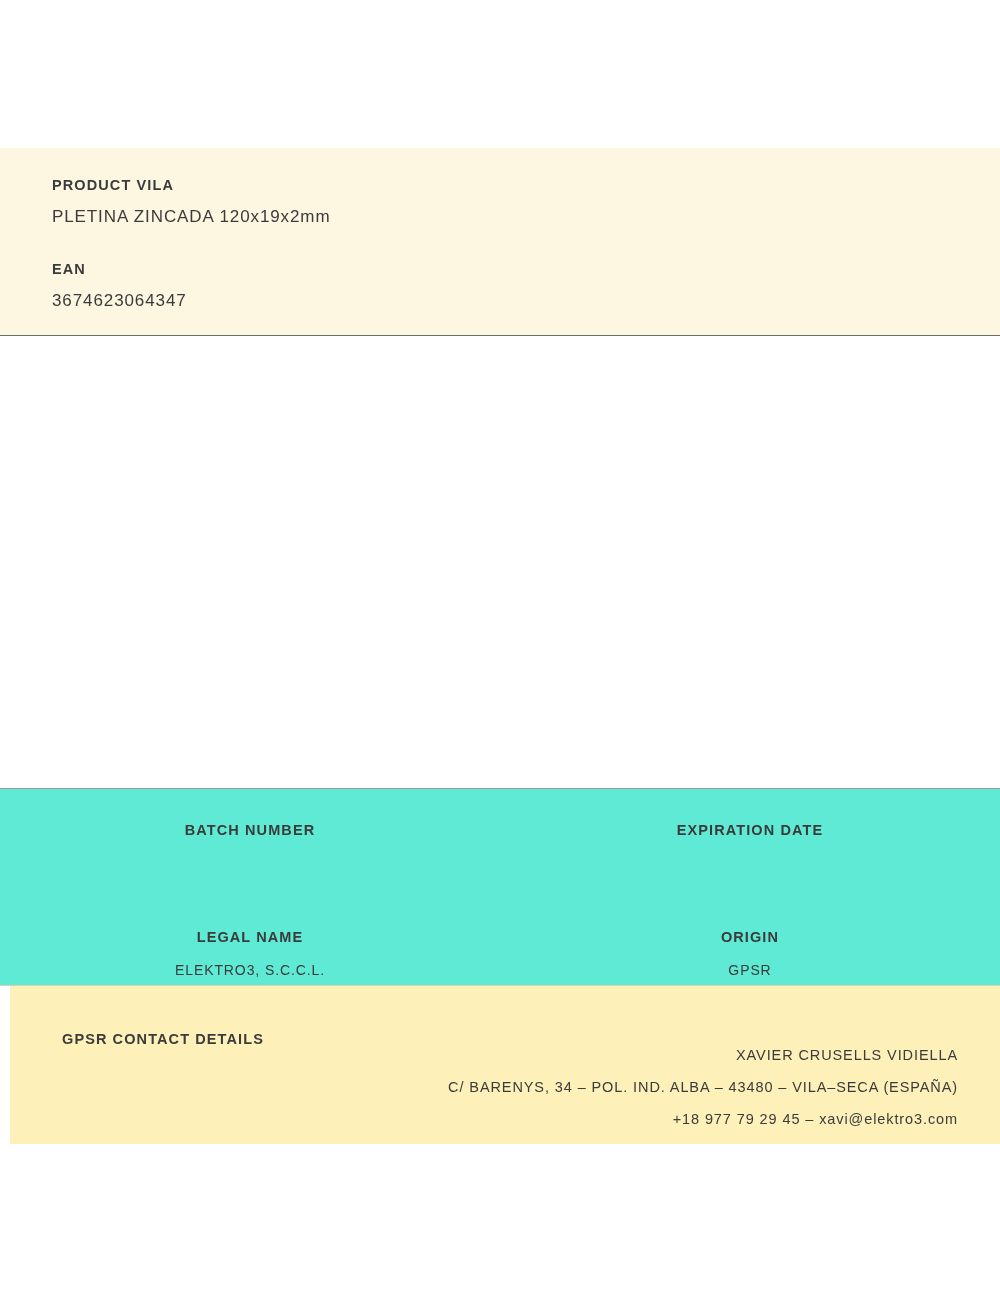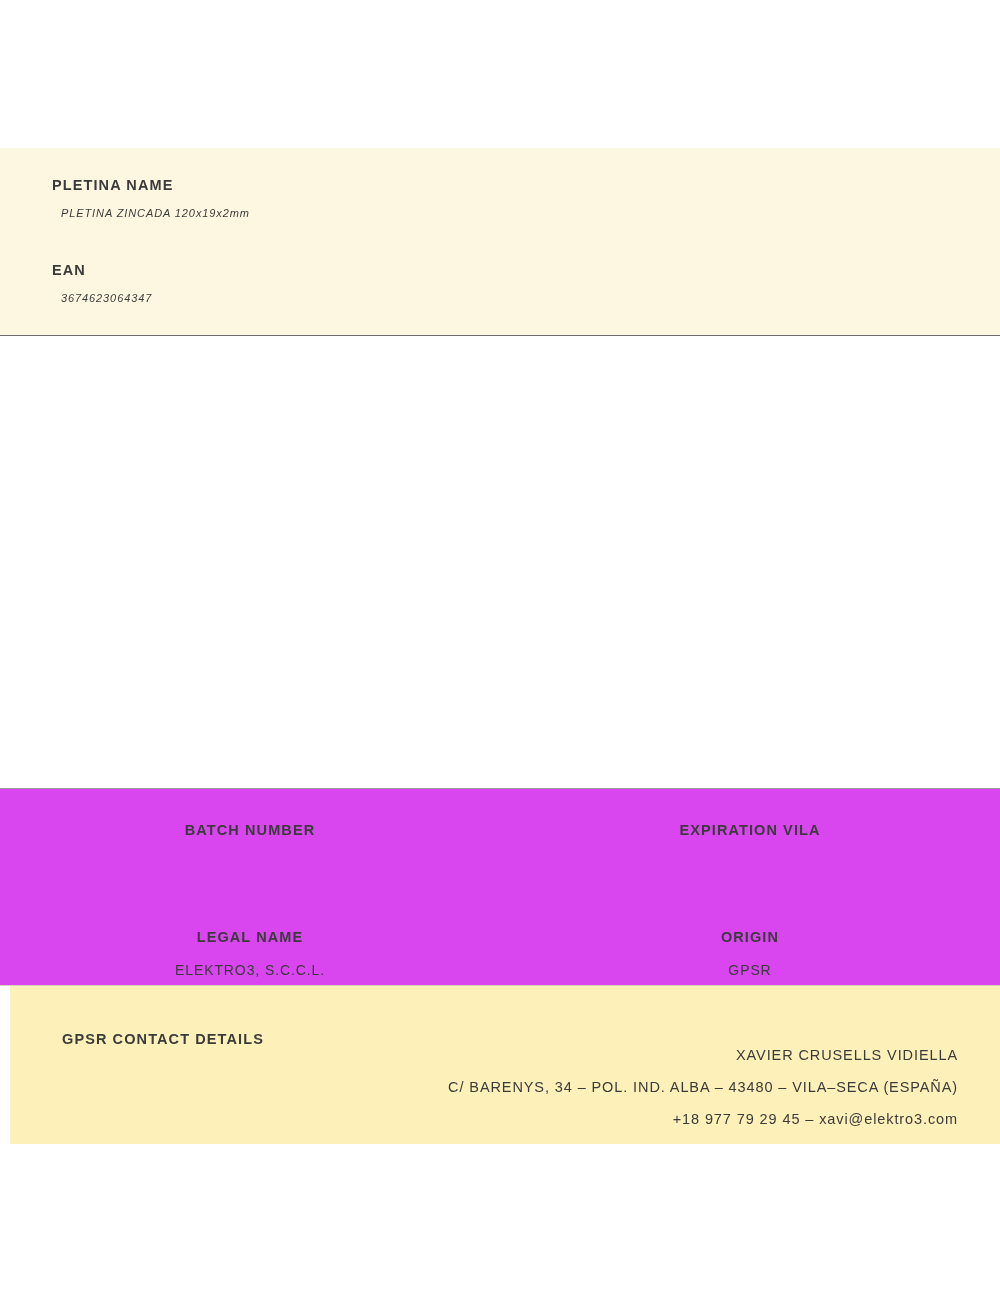--- a/index.html
+++ b/index.html
@@ -39,26 +39,25 @@
     padding: 28px 52px 0 52px;
   }
   .field-label {
     font-size: 14.5px;
     font-weight: bold;
     letter-spacing: 1.1px;
     color: #3b3b3b;
     margin: 0 0 14px 0;
   }
   .field-value {
-    font-size: 11px;
+    font-size: 17px;
     font-weight: normal;
     letter-spacing: 0.9px;
     color: #3b3b3b;
-    margin: 9px;
-    font-style: italic;
+    margin: 0;
   }
   .field-gap {
     height: 34px;
   }
 
   
   .blank-area {
     position: absolute;
     top: 336px;
     left: 0;
@@ -67,21 +66,21 @@
     background: #ffffff;
   }
 
   
   .meta-block {
     position: absolute;
     top: 788px;
     left: 0;
     width: 1000px;
     height: 198px;
-    background: #d946ef;
+    background: #5eead4;
     border-top: 1px solid #9a9a9a;
     border-bottom: 1px solid #d8d2b4;
     box-sizing: border-box;
   }
   .meta-row {
     display: flex;
     width: 100%;
   }
   .meta-col {
     width: 50%;
@@ -155,38 +154,38 @@
     background: #ffffff;
   }
 </style>
 </head>
 <body>
 
 <div class="page">
 
   <div class="product-block">
     <div class="product-inner">
-      <p class="field-label">PLETINA NAME</p>
+      <p class="field-label">PRODUCT VILA</p>
       <p class="field-value">PLETINA ZINCADA 120x19x2mm</p>
       <div class="field-gap"></div>
       <p class="field-label">EAN</p>
       <p class="field-value">3674623064347</p>
     </div>
   </div>
 
   <div class="blank-area"></div>
 
   <div class="meta-block">
     <div class="meta-row meta-row-1">
       <div class="meta-col">
         <p class="meta-label">BATCH NUMBER</p>
         <p class="meta-value"></p>
       </div>
       <div class="meta-col">
-        <p class="meta-label">EXPIRATION VILA</p>
+        <p class="meta-label">EXPIRATION DATE</p>
         <p class="meta-value"></p>
       </div>
     </div>
     <div class="meta-row meta-row-2">
       <div class="meta-col">
         <p class="meta-label">LEGAL NAME</p>
         <p class="meta-value">ELEKTRO3, S.C.C.L.</p>
       </div>
       <div class="meta-col">
         <p class="meta-label">ORIGIN</p>

